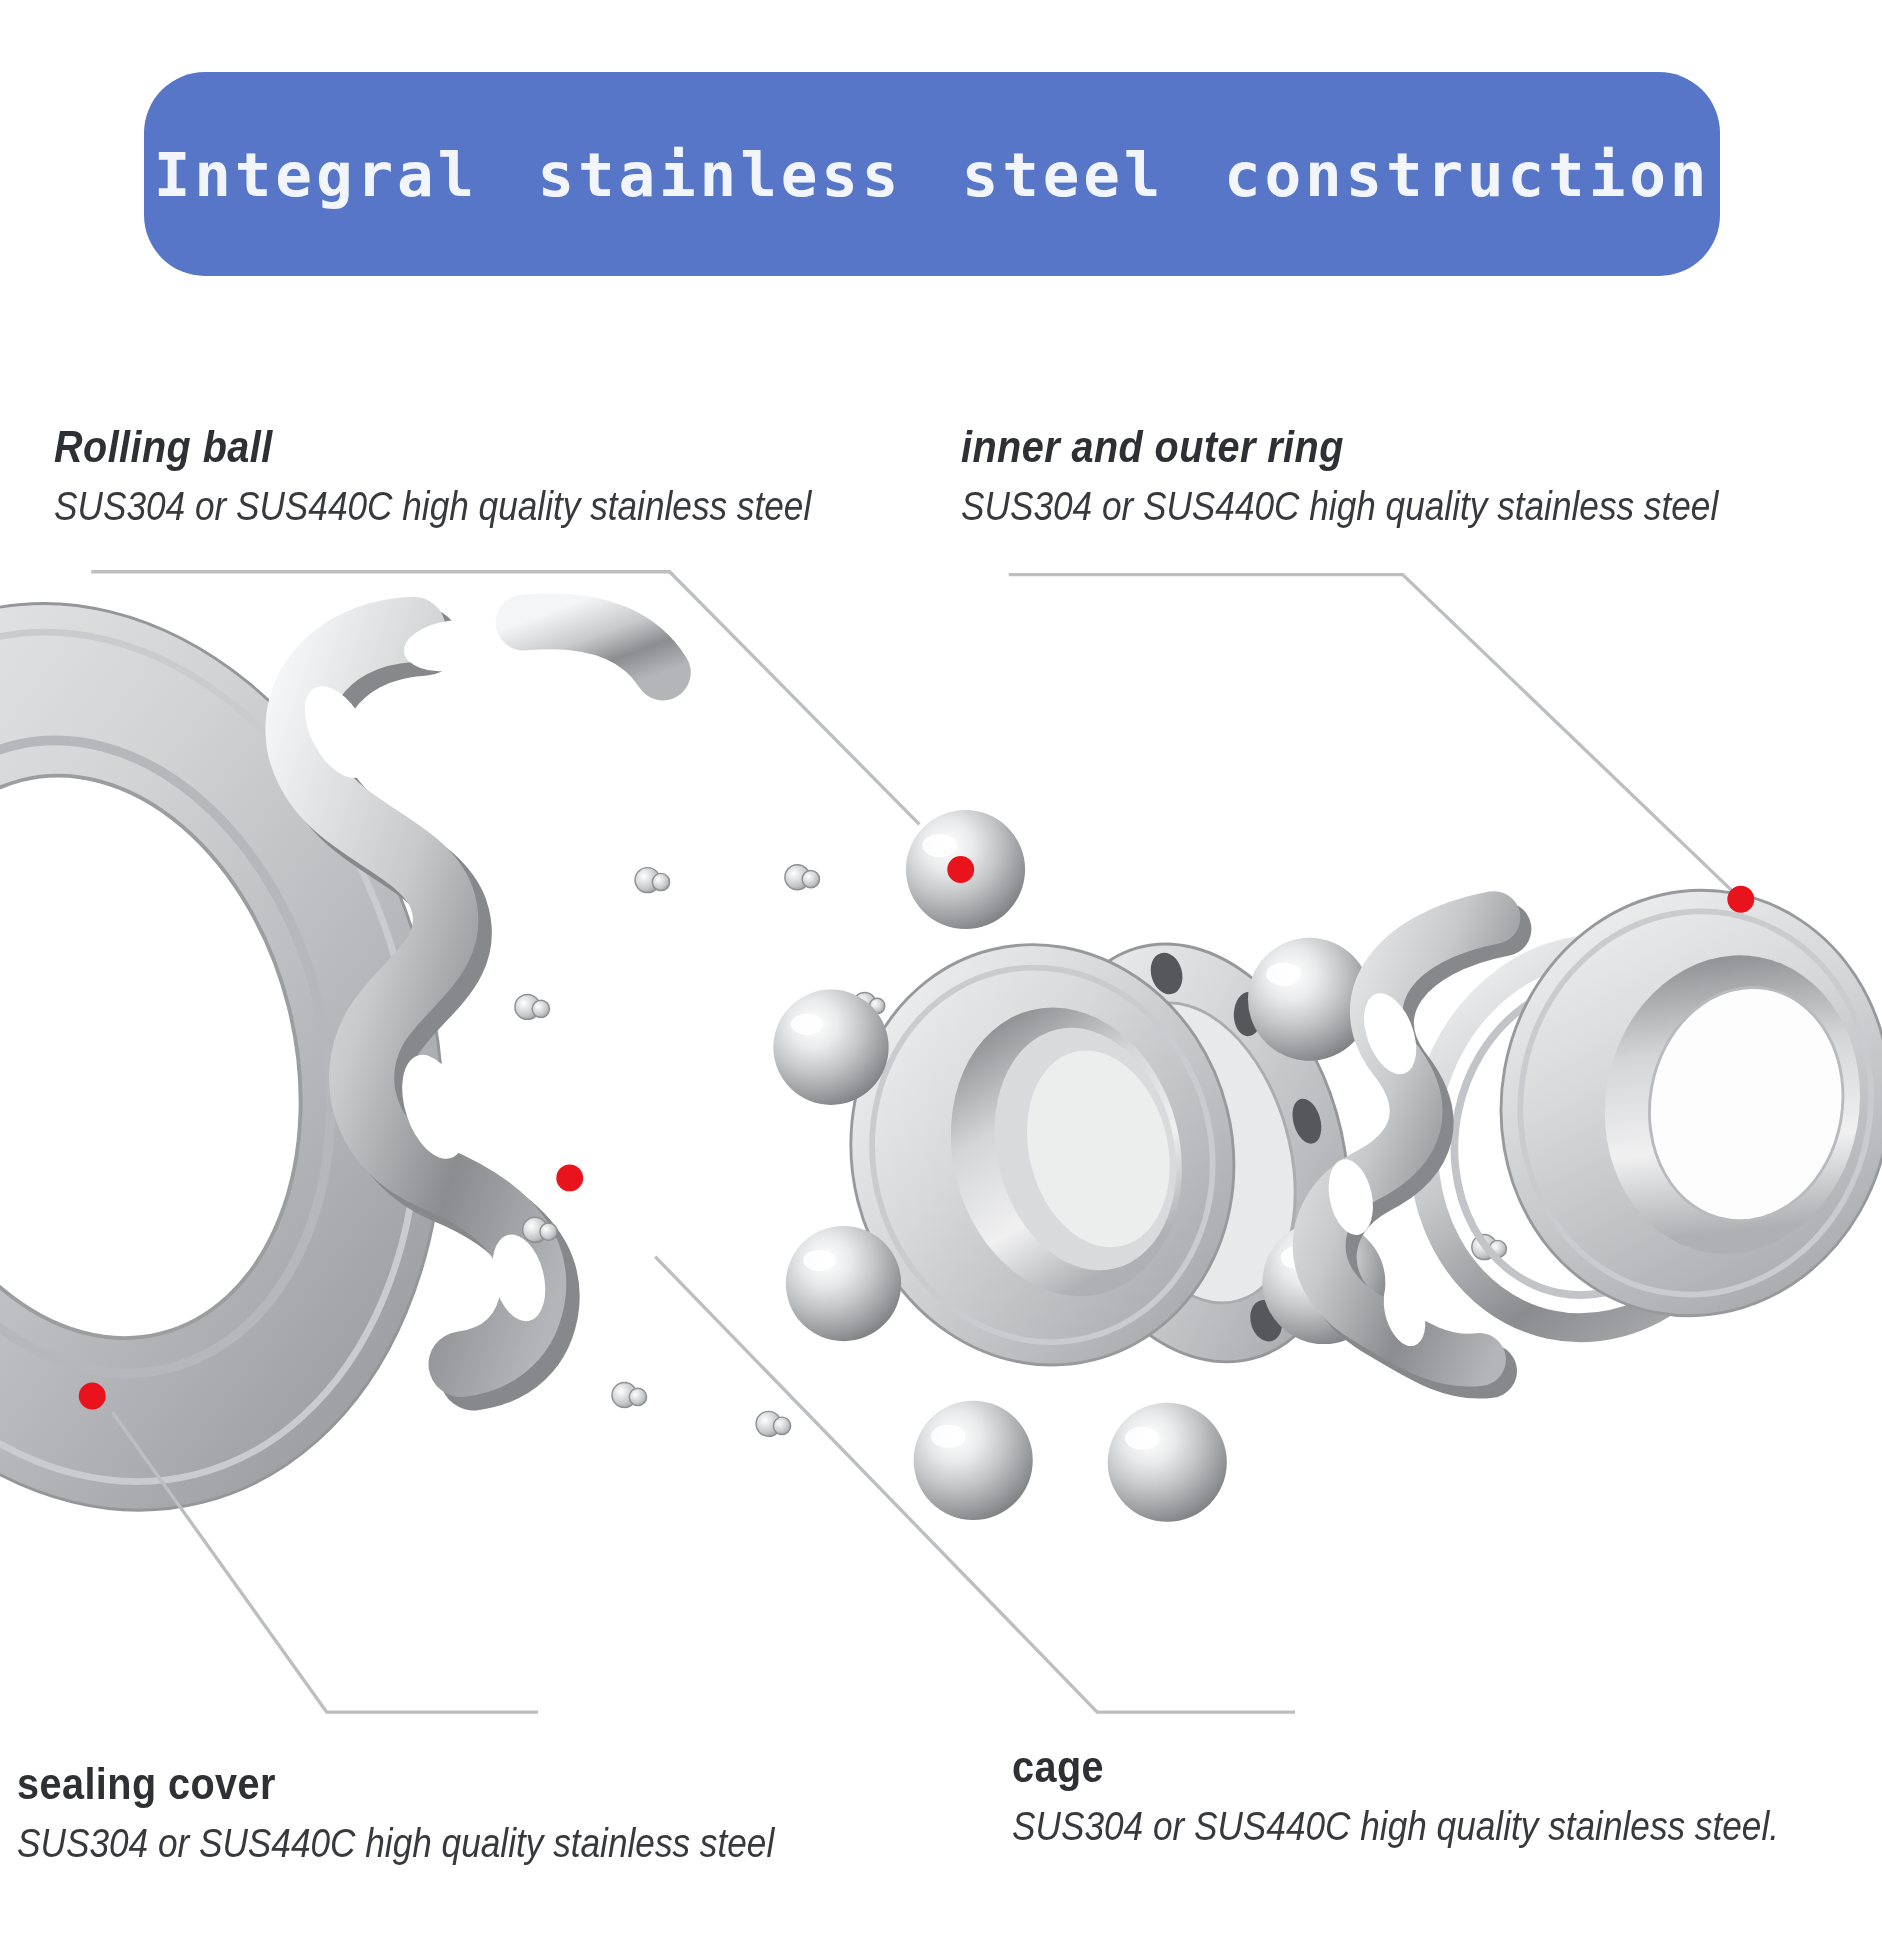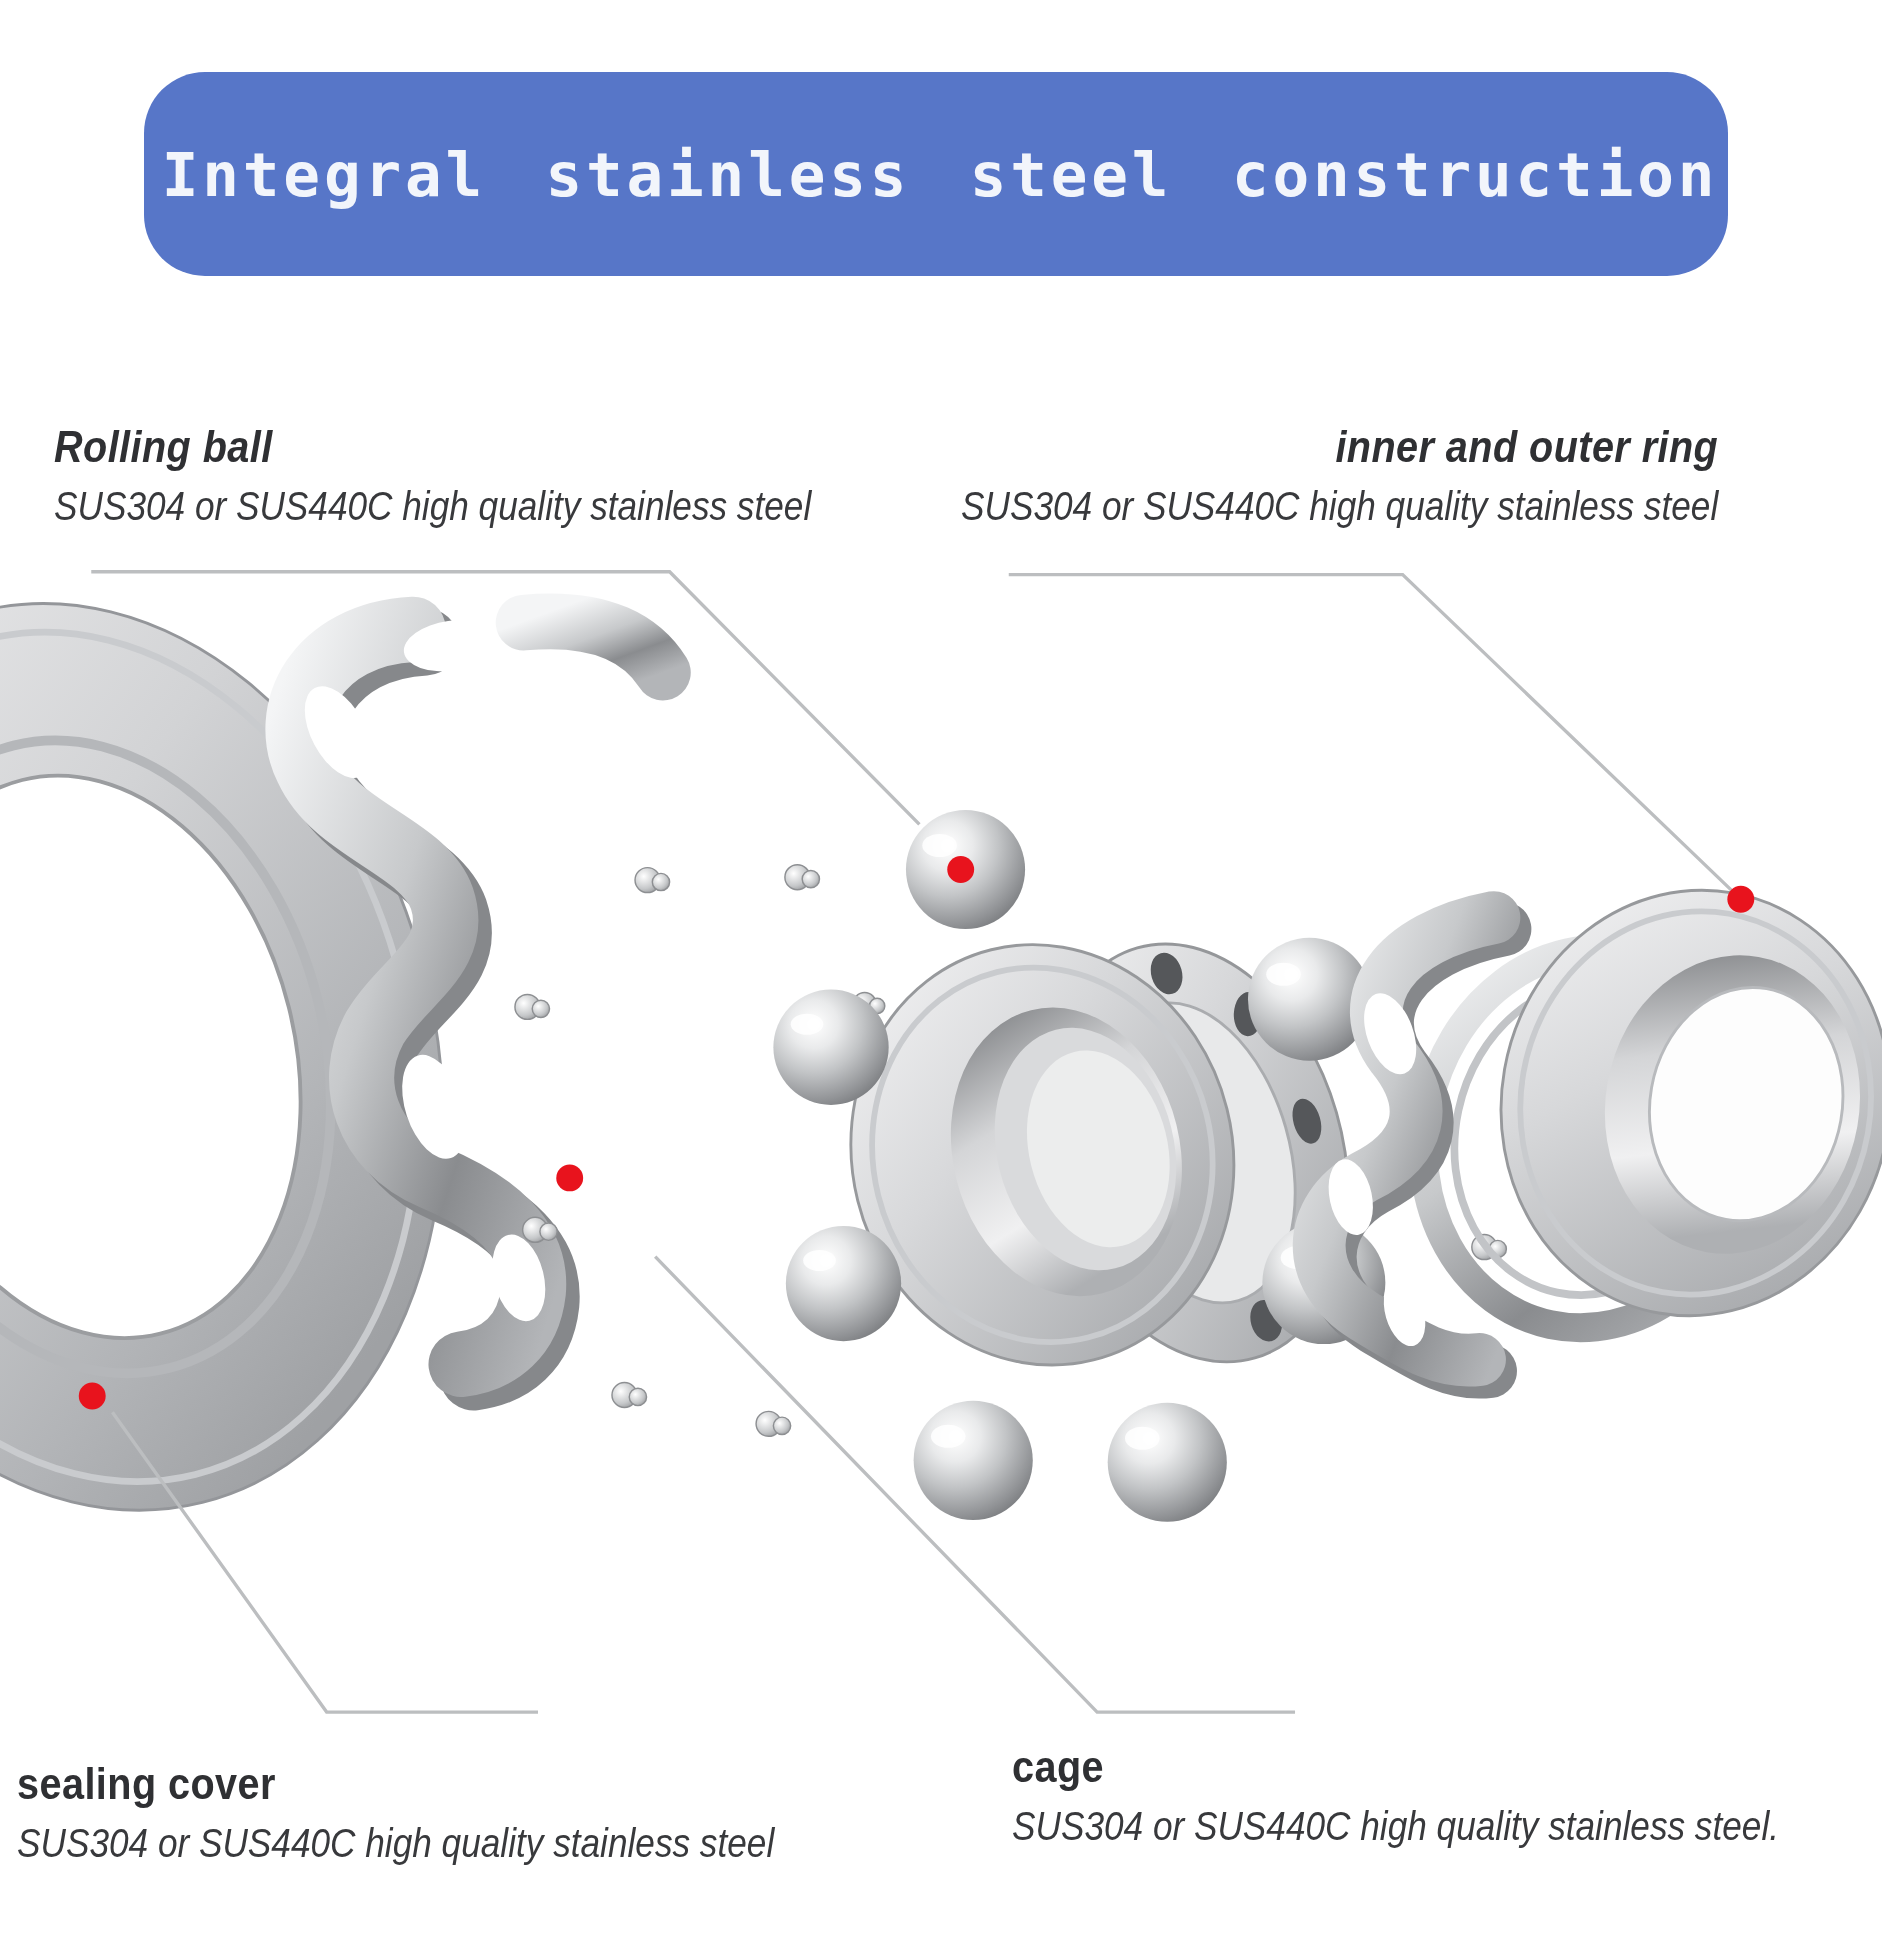--- a/index.html
+++ b/index.html
@@ -1,20 +1,20 @@
 <!DOCTYPE html>
 <html><head>
 <meta charset="utf-8">
 <style>
   html,body{margin:0;padding:0;background:#ffffff;}
   .stage{position:relative;width:1883px;height:1960px;background:#ffffff;overflow:hidden;
          font-family:"Liberation Sans",sans-serif;}
   
   .banner{position:absolute;left:144px;top:72px;width:1576px;height:204px;
-          border-radius:61px;display:flex;align-items:center;justify-content:center;padding-left:8px;}
+          border-radius:61px;display:flex;align-items:center;justify-content:center;}
   .banner-title{font-family:"DejaVu Sans Mono",monospace;font-weight:700;font-size:61px;
           letter-spacing:3.8px;word-spacing:19px;white-space:nowrap;}
   
   .part-label{position:absolute;white-space:nowrap;}
   .part-label h2{margin:0;font-size:45px;font-weight:700;color:#2f3033;
           transform:scaleX(.88);transform-origin:left;letter-spacing:0.5px;}
   .part-label h2.italic{font-style:italic;}
   .part-label p{margin:10.6px 0 0 0;font-size:40px;font-style:italic;color:#38393c;
           transform:scaleX(.88);transform-origin:left;}
   svg.art{position:absolute;left:0;top:0;}
@@ -216,21 +216,21 @@
       <circle cx="96" cy="1453" r="14"></circle>
       <circle cx="593" cy="1226" r="14"></circle>
     </g>
   </svg>
 
   <div class="part-label" style="left:54px;top:421px;">
     <h2 class="italic">Rolling ball</h2>
     <p>SUS304 or SUS440C high quality stainless steel</p>
   </div>
 
-  <div class="part-label" style="left:961px;top:421px;text-align:right;">
+  <div class="part-label" style="left:961px;top:421px;">
     <h2 class="italic">inner and outer ring</h2>
     <p>SUS304 or SUS440C high quality stainless steel</p>
   </div>
 
   <div class="part-label" style="left:17.3px;top:1758px;">
     <h2>sealing cover</h2>
     <p>SUS304 or SUS440C high quality stainless steel</p>
   </div>
 
   <div class="part-label" style="left:1012px;top:1741px;">

